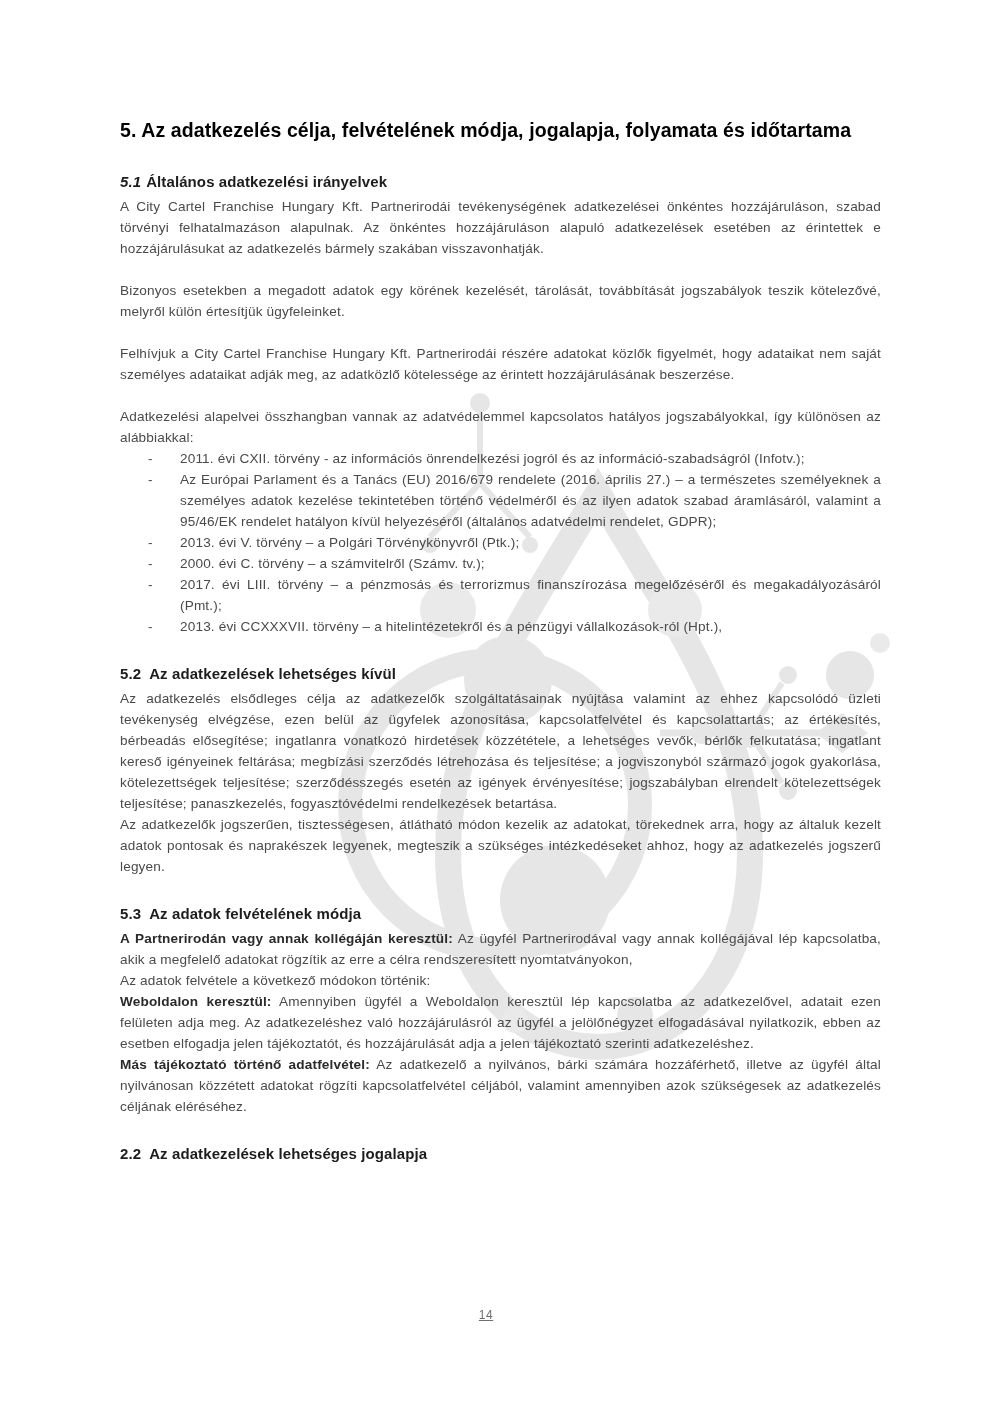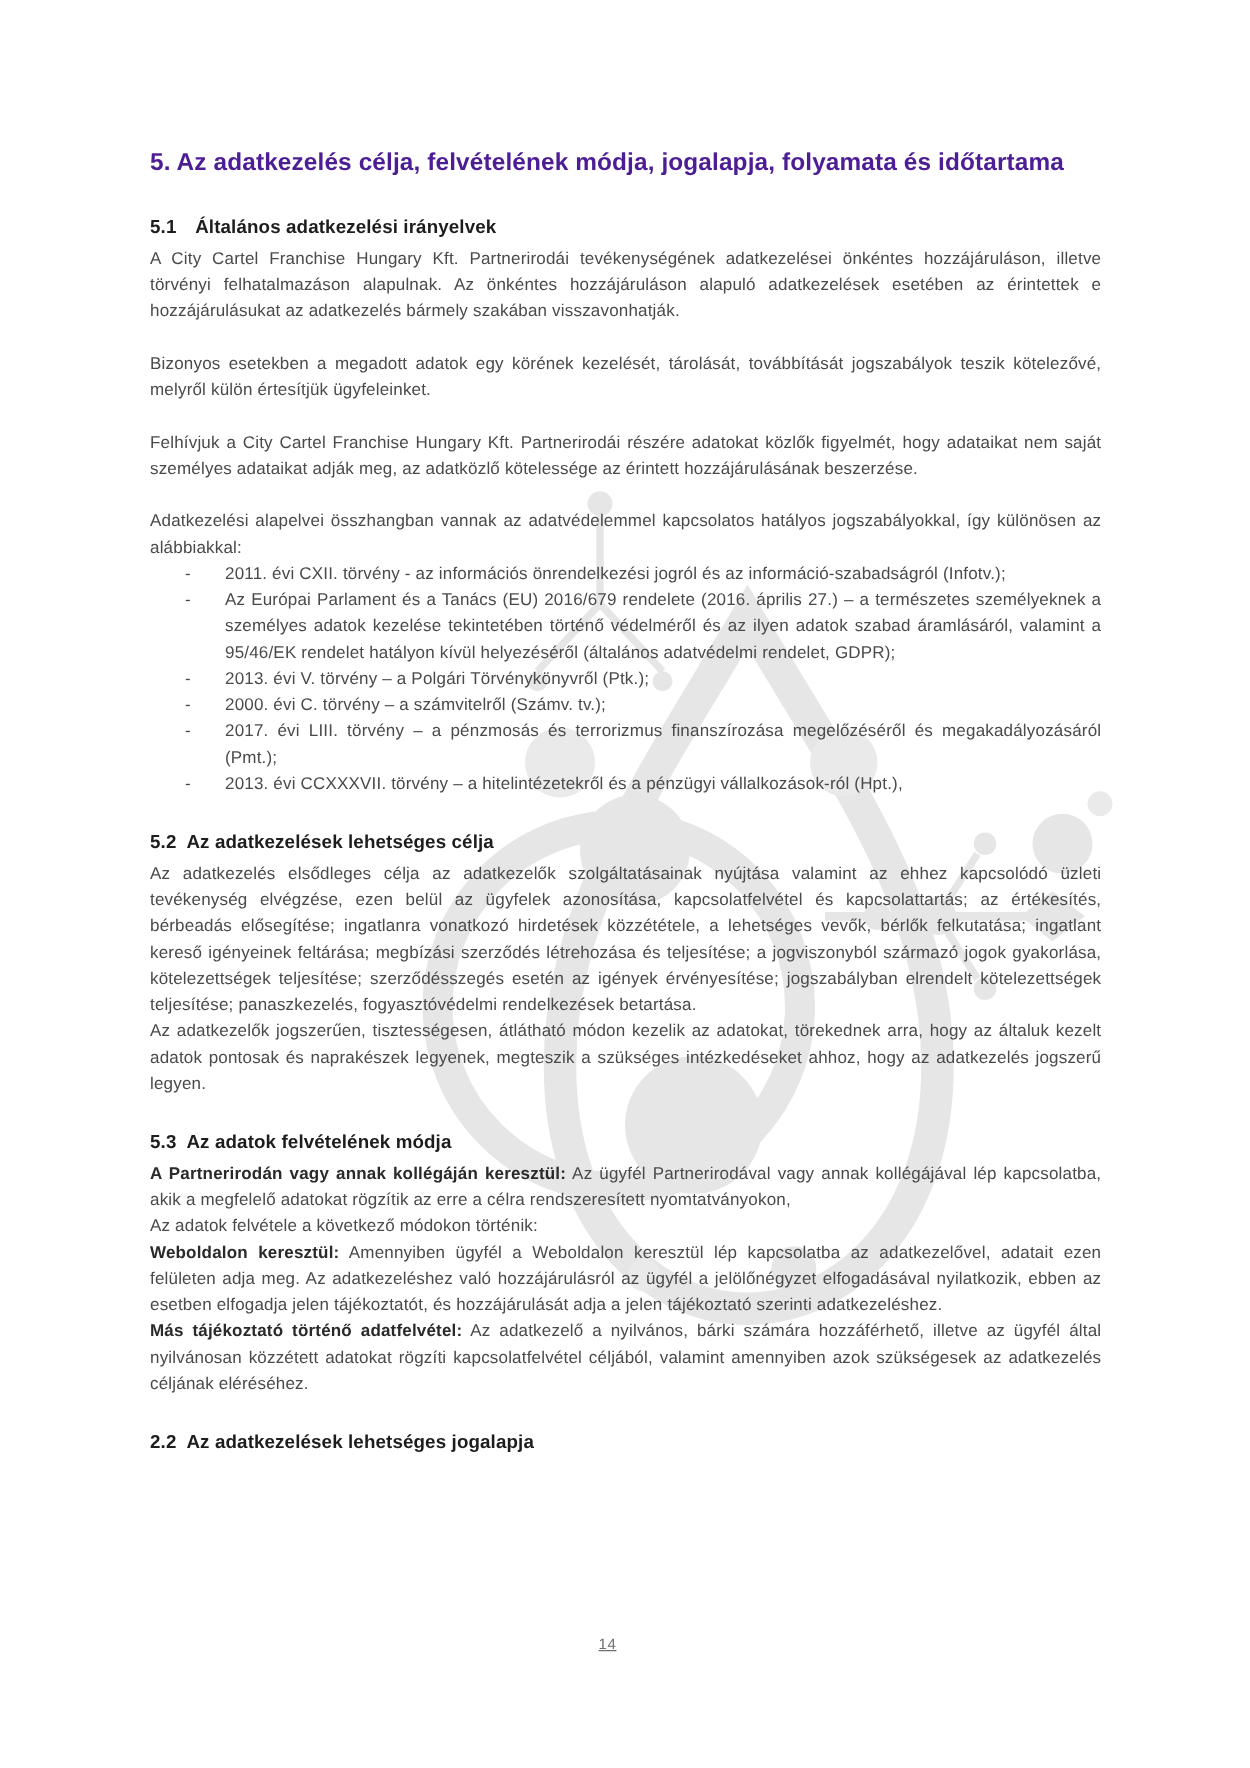--- a/index.html
+++ b/index.html
@@ -15,29 +15,29 @@
     z-index:0;pointer-events:none;
   }
   .content{
     position:absolute;left:120px;top:116px;width:761px;
     z-index:1;
     color:#4a4a4a;
     font-size:13.6px;line-height:21px;letter-spacing:0.15px;
   }
   h1{
     font-size:19.5px;line-height:29px;letter-spacing:0.1px;
-    color:#4c1d95;font-weight:bold;
+    color:#000000;font-weight:bold;
     margin:0 0 27px 0;
   }
   h2{
     font-size:15px;line-height:20px;color:#1d1d1d;font-weight:bold;
     margin:27px 0 4px 0;letter-spacing:0.1px;
   }
   h2 .num{margin-right:8px;}
-  h2.num-wide .num{margin-right:15px;}
+  h2.num-wide .num{margin-right:5px;font-style:italic;}
   p{margin:0;text-align:justify;}
   p.gap-after{margin-bottom:21px;}
   .bullets{margin:0;padding:0;list-style:none;}
   .bullets li{position:relative;padding-left:60px;text-align:justify;}
   .bullets .marker{position:absolute;left:28px;top:0;}
   .lead{font-weight:bold;color:#2a2a2a;}
   .page-number{
     position:absolute;left:0;top:1308px;width:972px;
     text-align:center;font-size:12px;color:#6f6f6f;letter-spacing:0.5px;
     z-index:1;
@@ -81,34 +81,34 @@
       <circle cx="520" cy="300" r="24" fill="#e6e6e6" stroke="none"></circle>
       <circle cx="550" cy="268" r="10" fill="#eaeaea" stroke="none"></circle>
     </g>
   </svg>
 
   <div class="content">
 
     <h1>5. Az adatkezelés célja, felvételének módja, jogalapja, folyamata és időtartama</h1>
 
     <h2 class="num-wide"><span class="num">5.1</span><span>Általános adatkezelési irányelvek</span></h2>
-    <p class="gap-after">A City Cartel Franchise Hungary Kft. Partnerirodái tevékenységének adatkezelései önkéntes hozzájáruláson, illetve törvényi felhatalmazáson alapulnak. Az önkéntes hozzájáruláson alapuló adatkezelések esetében az érintettek e hozzájárulásukat az adatkezelés bármely szakában visszavonhatják.</p>
+    <p class="gap-after">A City Cartel Franchise Hungary Kft. Partnerirodái tevékenységének adatkezelései önkéntes hozzájáruláson, szabad törvényi felhatalmazáson alapulnak. Az önkéntes hozzájáruláson alapuló adatkezelések esetében az érintettek e hozzájárulásukat az adatkezelés bármely szakában visszavonhatják.</p>
     <p class="gap-after">Bizonyos esetekben a megadott adatok egy körének kezelését, tárolását, továbbítását jogszabályok teszik kötelezővé, melyről külön értesítjük ügyfeleinket.</p>
     <p class="gap-after">Felhívjuk a City Cartel Franchise Hungary Kft. Partnerirodái részére adatokat közlők figyelmét, hogy adataikat nem saját személyes adataikat adják meg, az adatközlő kötelessége az érintett hozzájárulásának beszerzése.</p>
     <p>Adatkezelési alapelvei összhangban vannak az adatvédelemmel kapcsolatos hatályos jogszabályokkal, így különösen az alábbiakkal:</p>
     <ul class="bullets">
       <li><span class="marker">-</span><span>2011. évi CXII. törvény - az információs önrendelkezési jogról és az információ-szabadságról (Infotv.);</span></li>
       <li><span class="marker">-</span><span>Az Európai Parlament és a Tanács (EU) 2016/679 rendelete (2016. április 27.) – a természetes személyeknek a személyes adatok kezelése tekintetében történő védelméről és az ilyen adatok szabad áramlásáról, valamint a 95/46/EK rendelet hatályon kívül helyezéséről (általános adatvédelmi rendelet, GDPR);</span></li>
       <li><span class="marker">-</span><span>2013. évi V. törvény – a Polgári Törvénykönyvről (Ptk.);</span></li>
       <li><span class="marker">-</span><span>2000. évi C. törvény – a számvitelről (Számv. tv.);</span></li>
       <li><span class="marker">-</span><span>2017. évi LIII. törvény – a pénzmosás és terrorizmus finanszírozása megelőzéséről és megakadályozásáról (Pmt.);</span></li>
       <li><span class="marker">-</span><span>2013. évi CCXXXVII. törvény – a hitelintézetekről és a pénzügyi vállalkozások-ról (Hpt.),</span></li>
     </ul>
 
-    <h2><span class="num">5.2</span><span>Az adatkezelések lehetséges célja</span></h2>
+    <h2><span class="num">5.2</span><span>Az adatkezelések lehetséges kívül</span></h2>
     <p>Az adatkezelés elsődleges célja az adatkezelők szolgáltatásainak nyújtása valamint az ehhez kapcsolódó üzleti tevékenység elvégzése, ezen belül az ügyfelek azonosítása, kapcsolatfelvétel és kapcsolattartás; az értékesítés, bérbeadás elősegítése; ingatlanra vonatkozó hirdetések közzététele, a lehetséges vevők, bérlők felkutatása; ingatlant kereső igényeinek feltárása; megbízási szerződés létrehozása és teljesítése; a jogviszonyból származó jogok gyakorlása, kötelezettségek teljesítése; szerződésszegés esetén az igények érvényesítése; jogszabályban elrendelt kötelezettségek teljesítése; panaszkezelés, fogyasztóvédelmi rendelkezések betartása.</p>
     <p>Az adatkezelők jogszerűen, tisztességesen, átlátható módon kezelik az adatokat, törekednek arra, hogy az általuk kezelt adatok pontosak és naprakészek legyenek, megteszik a szükséges intézkedéseket ahhoz, hogy az adatkezelés jogszerű legyen.</p>
 
     <h2><span class="num">5.3</span><span>Az adatok felvételének módja</span></h2>
     <p><span class="lead">A Partnerirodán vagy annak kollégáján keresztül:</span><span> Az ügyfél Partnerirodával vagy annak kollégájával lép kapcsolatba, akik a megfelelő adatokat rögzítik az erre a célra rendszeresített nyomtatványokon,</span></p>
     <p>Az adatok felvétele a következő módokon történik:</p>
     <p><span class="lead">Weboldalon keresztül:</span><span> Amennyiben ügyfél a Weboldalon keresztül lép kapcsolatba az adatkezelővel, adatait ezen felületen adja meg. Az adatkezeléshez való hozzájárulásról az ügyfél a jelölőnégyzet elfogadásával nyilatkozik, ebben az esetben elfogadja jelen tájékoztatót, és hozzájárulását adja a jelen tájékoztató szerinti adatkezeléshez.</span></p>
     <p><span class="lead">Más tájékoztató történő adatfelvétel:</span><span> Az adatkezelő a nyilvános, bárki számára hozzáférhető, illetve az ügyfél által nyilvánosan közzétett adatokat rögzíti kapcsolatfelvétel céljából, valamint amennyiben azok szükségesek az adatkezelés céljának eléréséhez.</span></p>
 
     <h2><span class="num">2.2</span><span>Az adatkezelések lehetséges jogalapja</span></h2>

